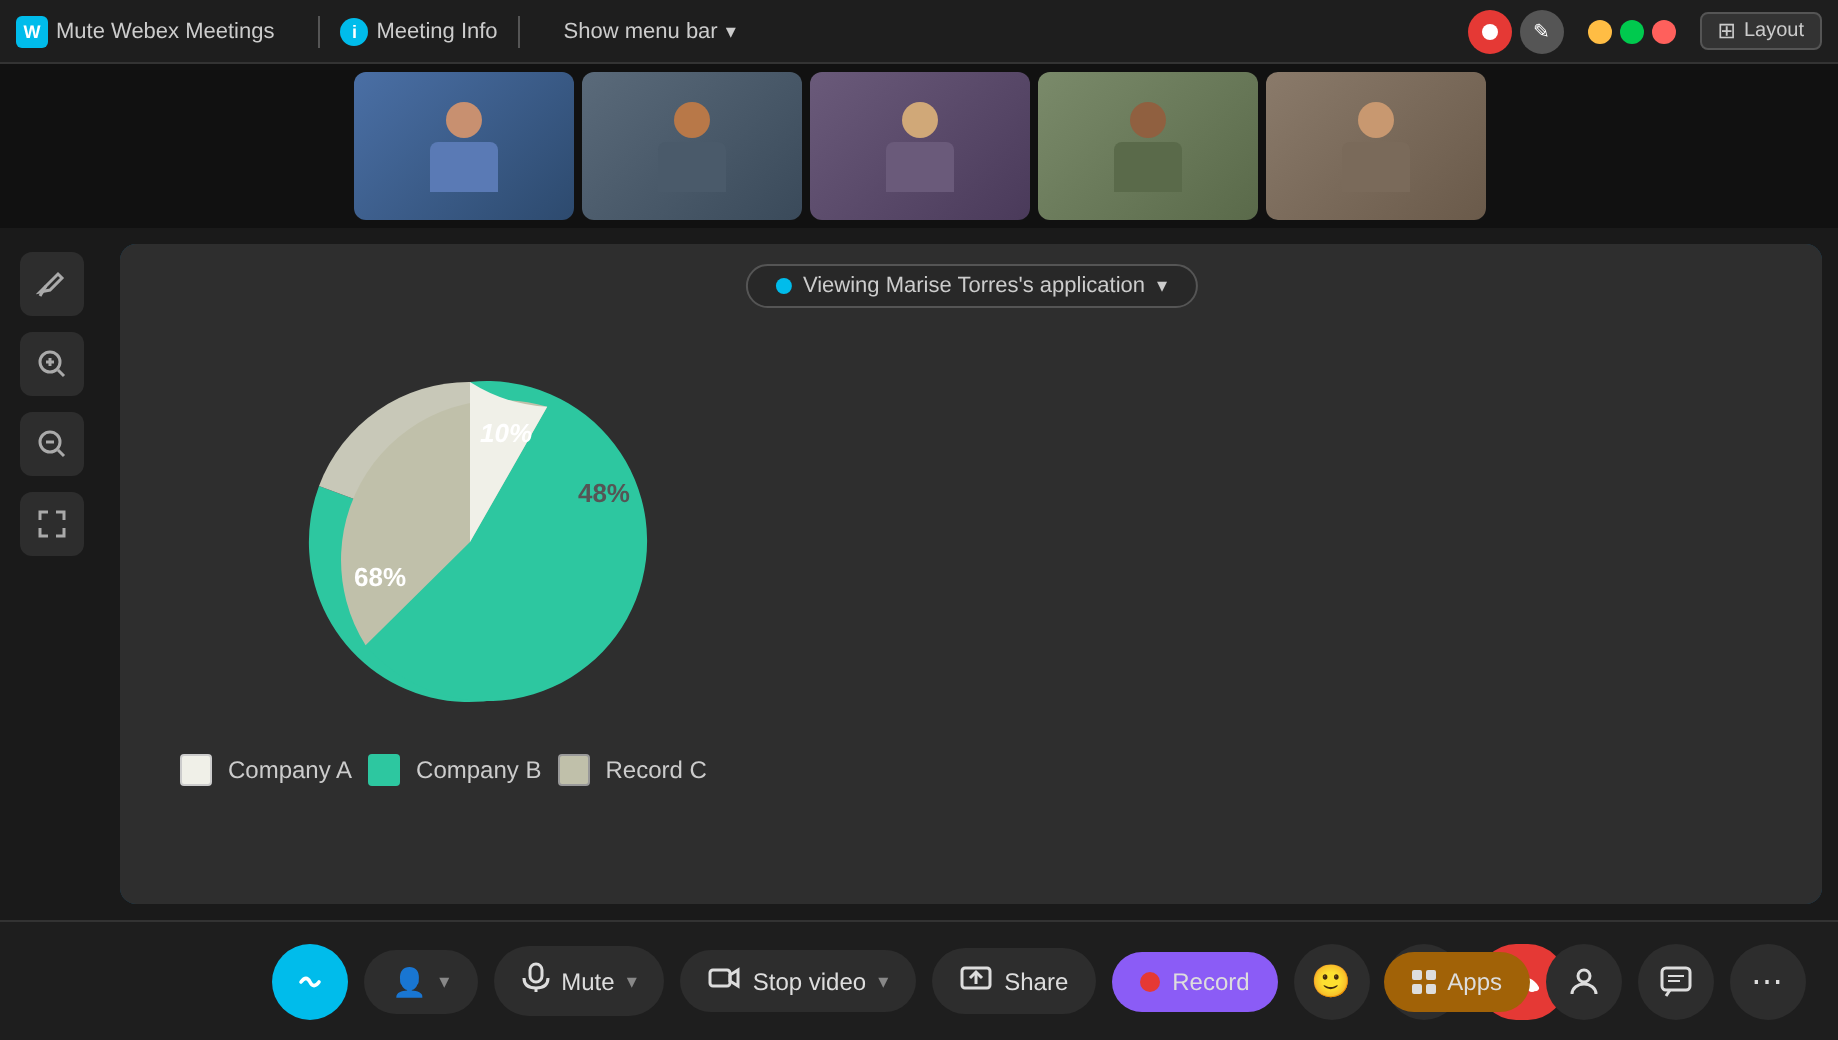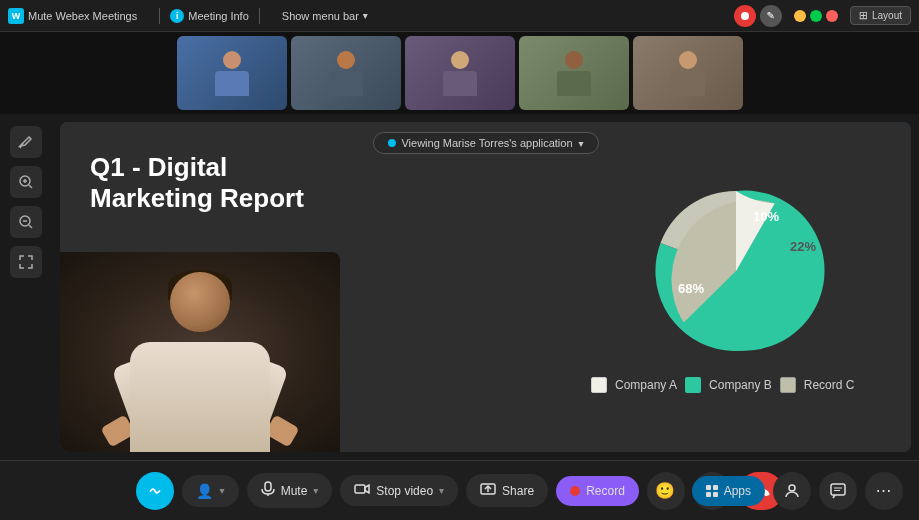--- a/index.html
+++ b/index.html
@@ -514,21 +514,21 @@
       position: absolute;
       right: 16px;
       display: flex;
       align-items: center;
       gap: 8px;
     }
     .apps-btn {
       display: flex;
       align-items: center;
       gap: 6px;
-      background: #0369a1;
+      background: #a16207;
       border-radius: 24px;
       padding: 8px 14px;
       color: #ddd;
       font-size: 12px;
       cursor: pointer;
     }
     .apps-icon {
       display: grid;
       grid-template-columns: 1fr 1fr;
       gap: 2px;
@@ -652,38 +652,20 @@
 
   <div class="presentation-area">
 
     <div class="viewing-banner">
       <div class="viewing-dot"></div>
       <span>Viewing Marise Torres's application</span>
       <span style="font-size:10px;">▾</span>
     </div>
 
     <div class="slide-content">
-      <div class="slide-left">
-        <div class="slide-title">
-          <div>Q1 - Digital</div>
-          <div>Marketing Report</div>
-        </div>
-
-        <div class="presenter-video">
-          <div class="presenter-figure">
-            <div class="presenter-hair"></div>
-            <div class="presenter-head"></div>
-            <div class="presenter-arm-left"></div>
-            <div class="presenter-arm-right"></div>
-            <div class="presenter-hand-left"></div>
-            <div class="presenter-hand-right"></div>
-            <div class="presenter-body"></div>
-          </div>
-        </div>
-      </div>
 
       <div class="chart-area">
         <div class="pie-wrapper">
           <svg class="pie-chart" viewBox="0 0 180 180">
 
             <path d="M90,90 L90,10 A80,80 0 1,1 14.5,62 Z" fill="#2dc7a0"></path>
 
             <path d="M90,90 L14.5,62 A80,80 0 0,1 90,10 Z" fill="#c8c8b8" transform=""></path>
 
           </svg>
@@ -691,22 +673,22 @@
           <svg style="position:absolute;top:0;left:0;" width="180" height="180" viewBox="0 0 180 180">
 
             <path d="M90,90 L90,10 A80,80 0 1,1 37.8,141.6 Z" fill="#2dc7a0"></path>
 
             <path d="M90,90 L37.8,141.6 A80,80 0 0,1 128.6,22.4 Z" fill="#c0c0aa"></path>
 
             <path d="M90,90 L128.6,22.4 A80,80 0 0,1 90,10 Z" fill="#f0f0e8"></path>
           </svg>
           
           <div class="pie-labels">
-            <div class="pie-label" style="top:28px; left:107px;">10%</div>
-            <div class="pie-label" style="top:58px; right:10px; color:#555;">22%</div>
+            <div class="pie-label" style="top:28px; left:95px;font-style:italic;">10%</div>
+            <div class="pie-label" style="top:58px; right:10px; color:#555;">48%</div>
             <div class="pie-label" style="top:100px; left:32px;">68%</div>
           </div>
         </div>
 
         <div class="legend">
           <div class="legend-item">
             <div class="legend-color" style="background:#f0f0e8; border:1px solid #ccc;"></div>
             <span>Company A</span>
           </div>
           <div class="legend-item">

